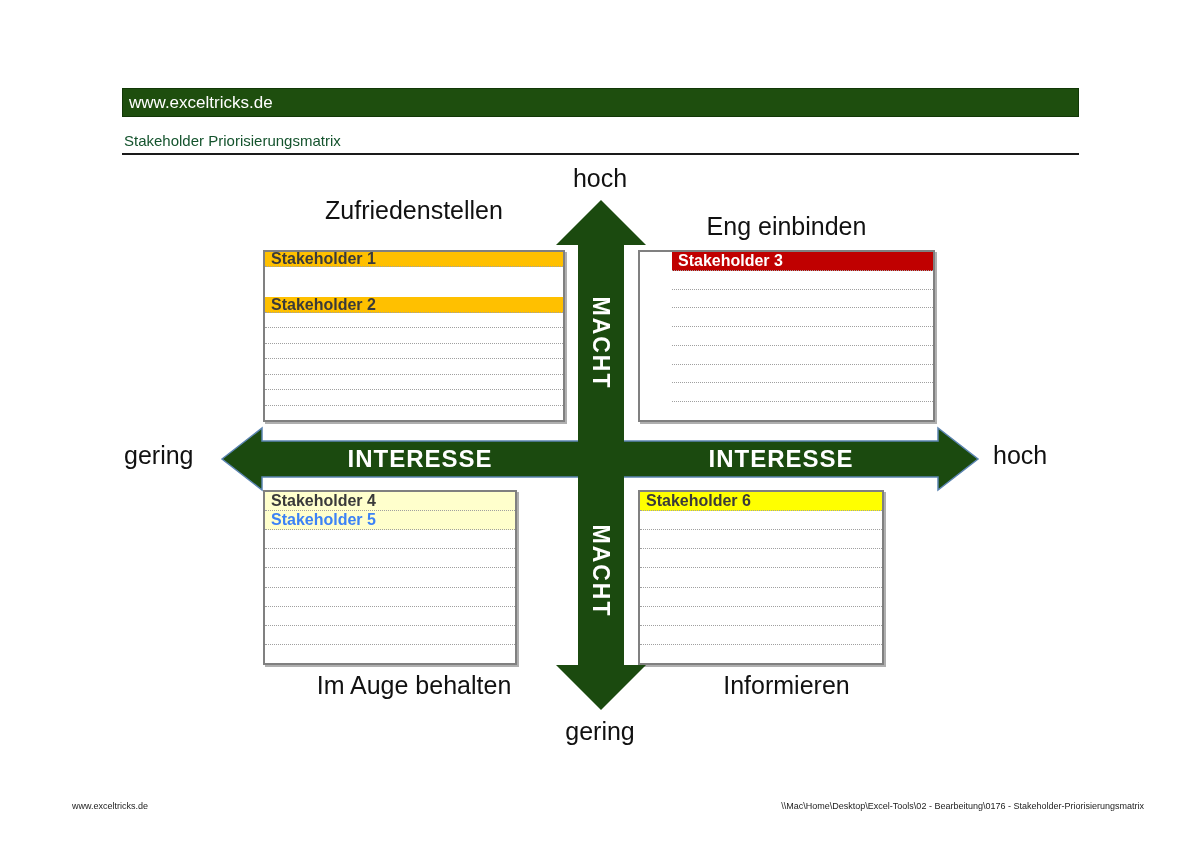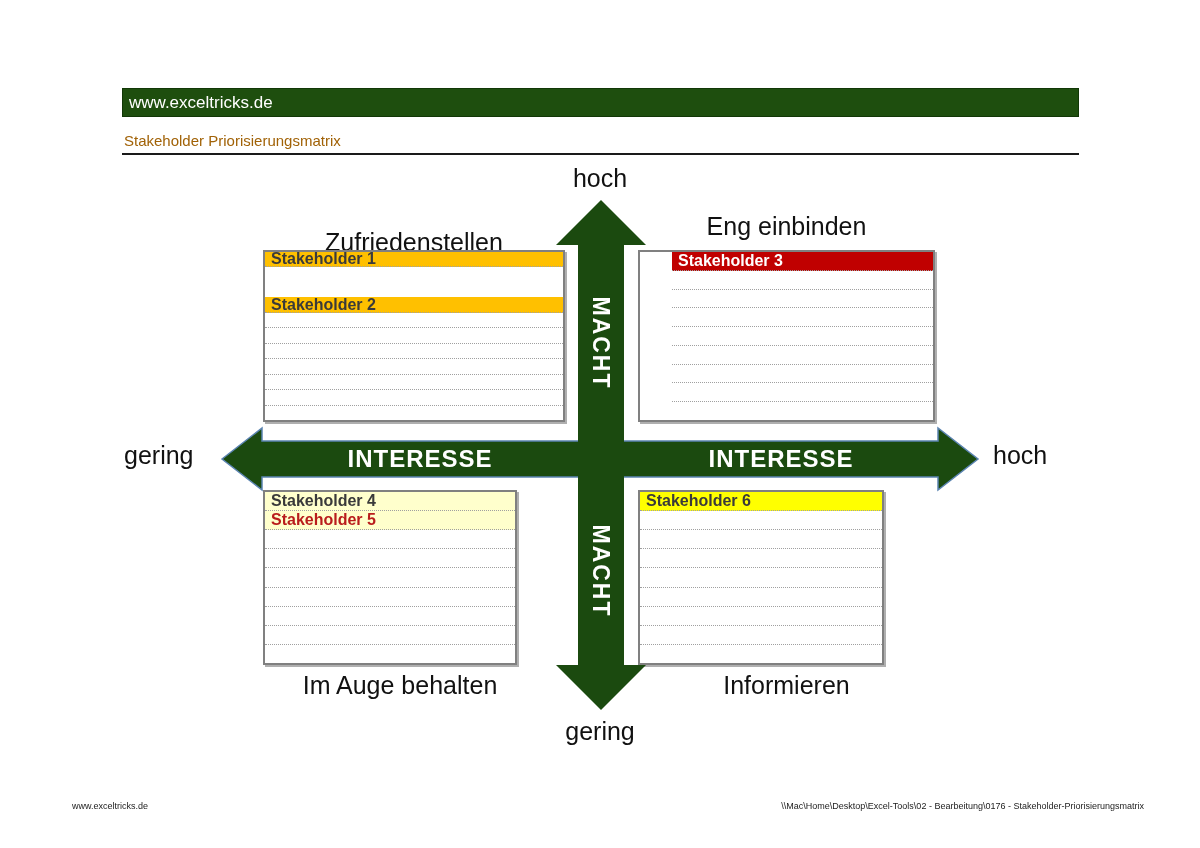--- a/index.html
+++ b/index.html
@@ -6,21 +6,21 @@
   .page{
     position:relative;width:1200px;height:848px;background:#ffffff;
     font-family:"Liberation Sans",sans-serif;overflow:hidden;
   }
   .banner{
     position:absolute;left:122px;top:88px;width:957px;height:29px;
     border:1px solid #123707;box-sizing:border-box;
     color:#ffffff;font-size:17px;line-height:27px;padding-left:6px;
   }
   .doc-title{
-    position:absolute;left:124px;top:132px;font-size:15px;color:#a16207;
+    position:absolute;left:124px;top:132px;font-size:15px;color:#14532d;
   }
   .title-rule{
     position:absolute;left:122px;top:153px;width:957px;height:0;
     border-top:2px solid #1a1a1a;
   }
   .axis-end-label{
     position:absolute;font-size:25px;color:#111;
   }
   .center-200{width:200px;text-align:center;}
   .q-title{
@@ -57,23 +57,23 @@
   </div>
 
   <div class="doc-title">Stakeholder Priorisierungsmatrix</div>
   <div class="title-rule"></div>
 
   <div class="axis-end-label center-200" style="left:500px;top:164px;">hoch</div>
   <div class="axis-end-label center-200" style="left:500px;top:717px;">gering</div>
   <div class="axis-end-label" style="left:124px;top:441px;">gering</div>
   <div class="axis-end-label" style="left:993px;top:441px;">hoch</div>
 
-  <div class="q-title" style="left:263px;top:228px;width:302px;">Zufriedenstellen</div>
+  <div class="q-title" style="left:263px;top:196px;width:302px;">Zufriedenstellen</div>
   <div class="q-title" style="left:638px;top:212px;width:297px;">Eng einbinden</div>
-  <div class="q-title" style="left:249px;top:671px;width:302px;">Im Auge behalten</div>
+  <div class="q-title" style="left:263px;top:671px;width:302px;">Im Auge behalten</div>
   <div class="q-title" style="left:638px;top:671px;width:297px;">Informieren</div>
 
   <div class="q-table" style="left:263px;top:250px;width:302px;height:172px;">
       <div class="q-row" style="background: rgb(255, 192, 0); color: rgb(58, 58, 58);">Stakeholder 1</div>
       <div class="q-row" style="background: rgb(255, 192, 0); color: rgb(58, 58, 58); margin-top: 30px;">Stakeholder 2</div>
       <div class="q-row"></div>
       <div class="q-row"></div>
       <div class="q-row"></div>
       <div class="q-row"></div>
       <div class="q-row"></div>
@@ -86,21 +86,21 @@
       <div class="q-row"></div>
       <div class="q-row"></div>
       <div class="q-row"></div>
       <div class="q-row"></div>
       <div class="q-row"></div>
       <div class="q-row"></div>
       <div class="q-row"></div>
     </div>
   <div class="q-table" style="left:263px;top:490px;width:254px;height:175px;">
       <div class="q-row" style="background: rgb(255, 255, 204); color: rgb(58, 58, 58);">Stakeholder 4</div>
-      <div class="q-row" style="background: rgb(255, 255, 204); color: #b91c1c;">Stakeholder 5</div>
+      <div class="q-row" style="background: rgb(255, 255, 204); color: #3b82f6;">Stakeholder 5</div>
       <div class="q-row"></div>
       <div class="q-row"></div>
       <div class="q-row"></div>
       <div class="q-row"></div>
       <div class="q-row"></div>
       <div class="q-row"></div>
       <div class="q-row"></div>
     </div>
   <div class="q-table" style="left:638px;top:490px;width:246px;height:175px;">
       <div class="q-row" style="background: rgb(255, 255, 0); color: rgb(58, 58, 58);">Stakeholder 6</div>

